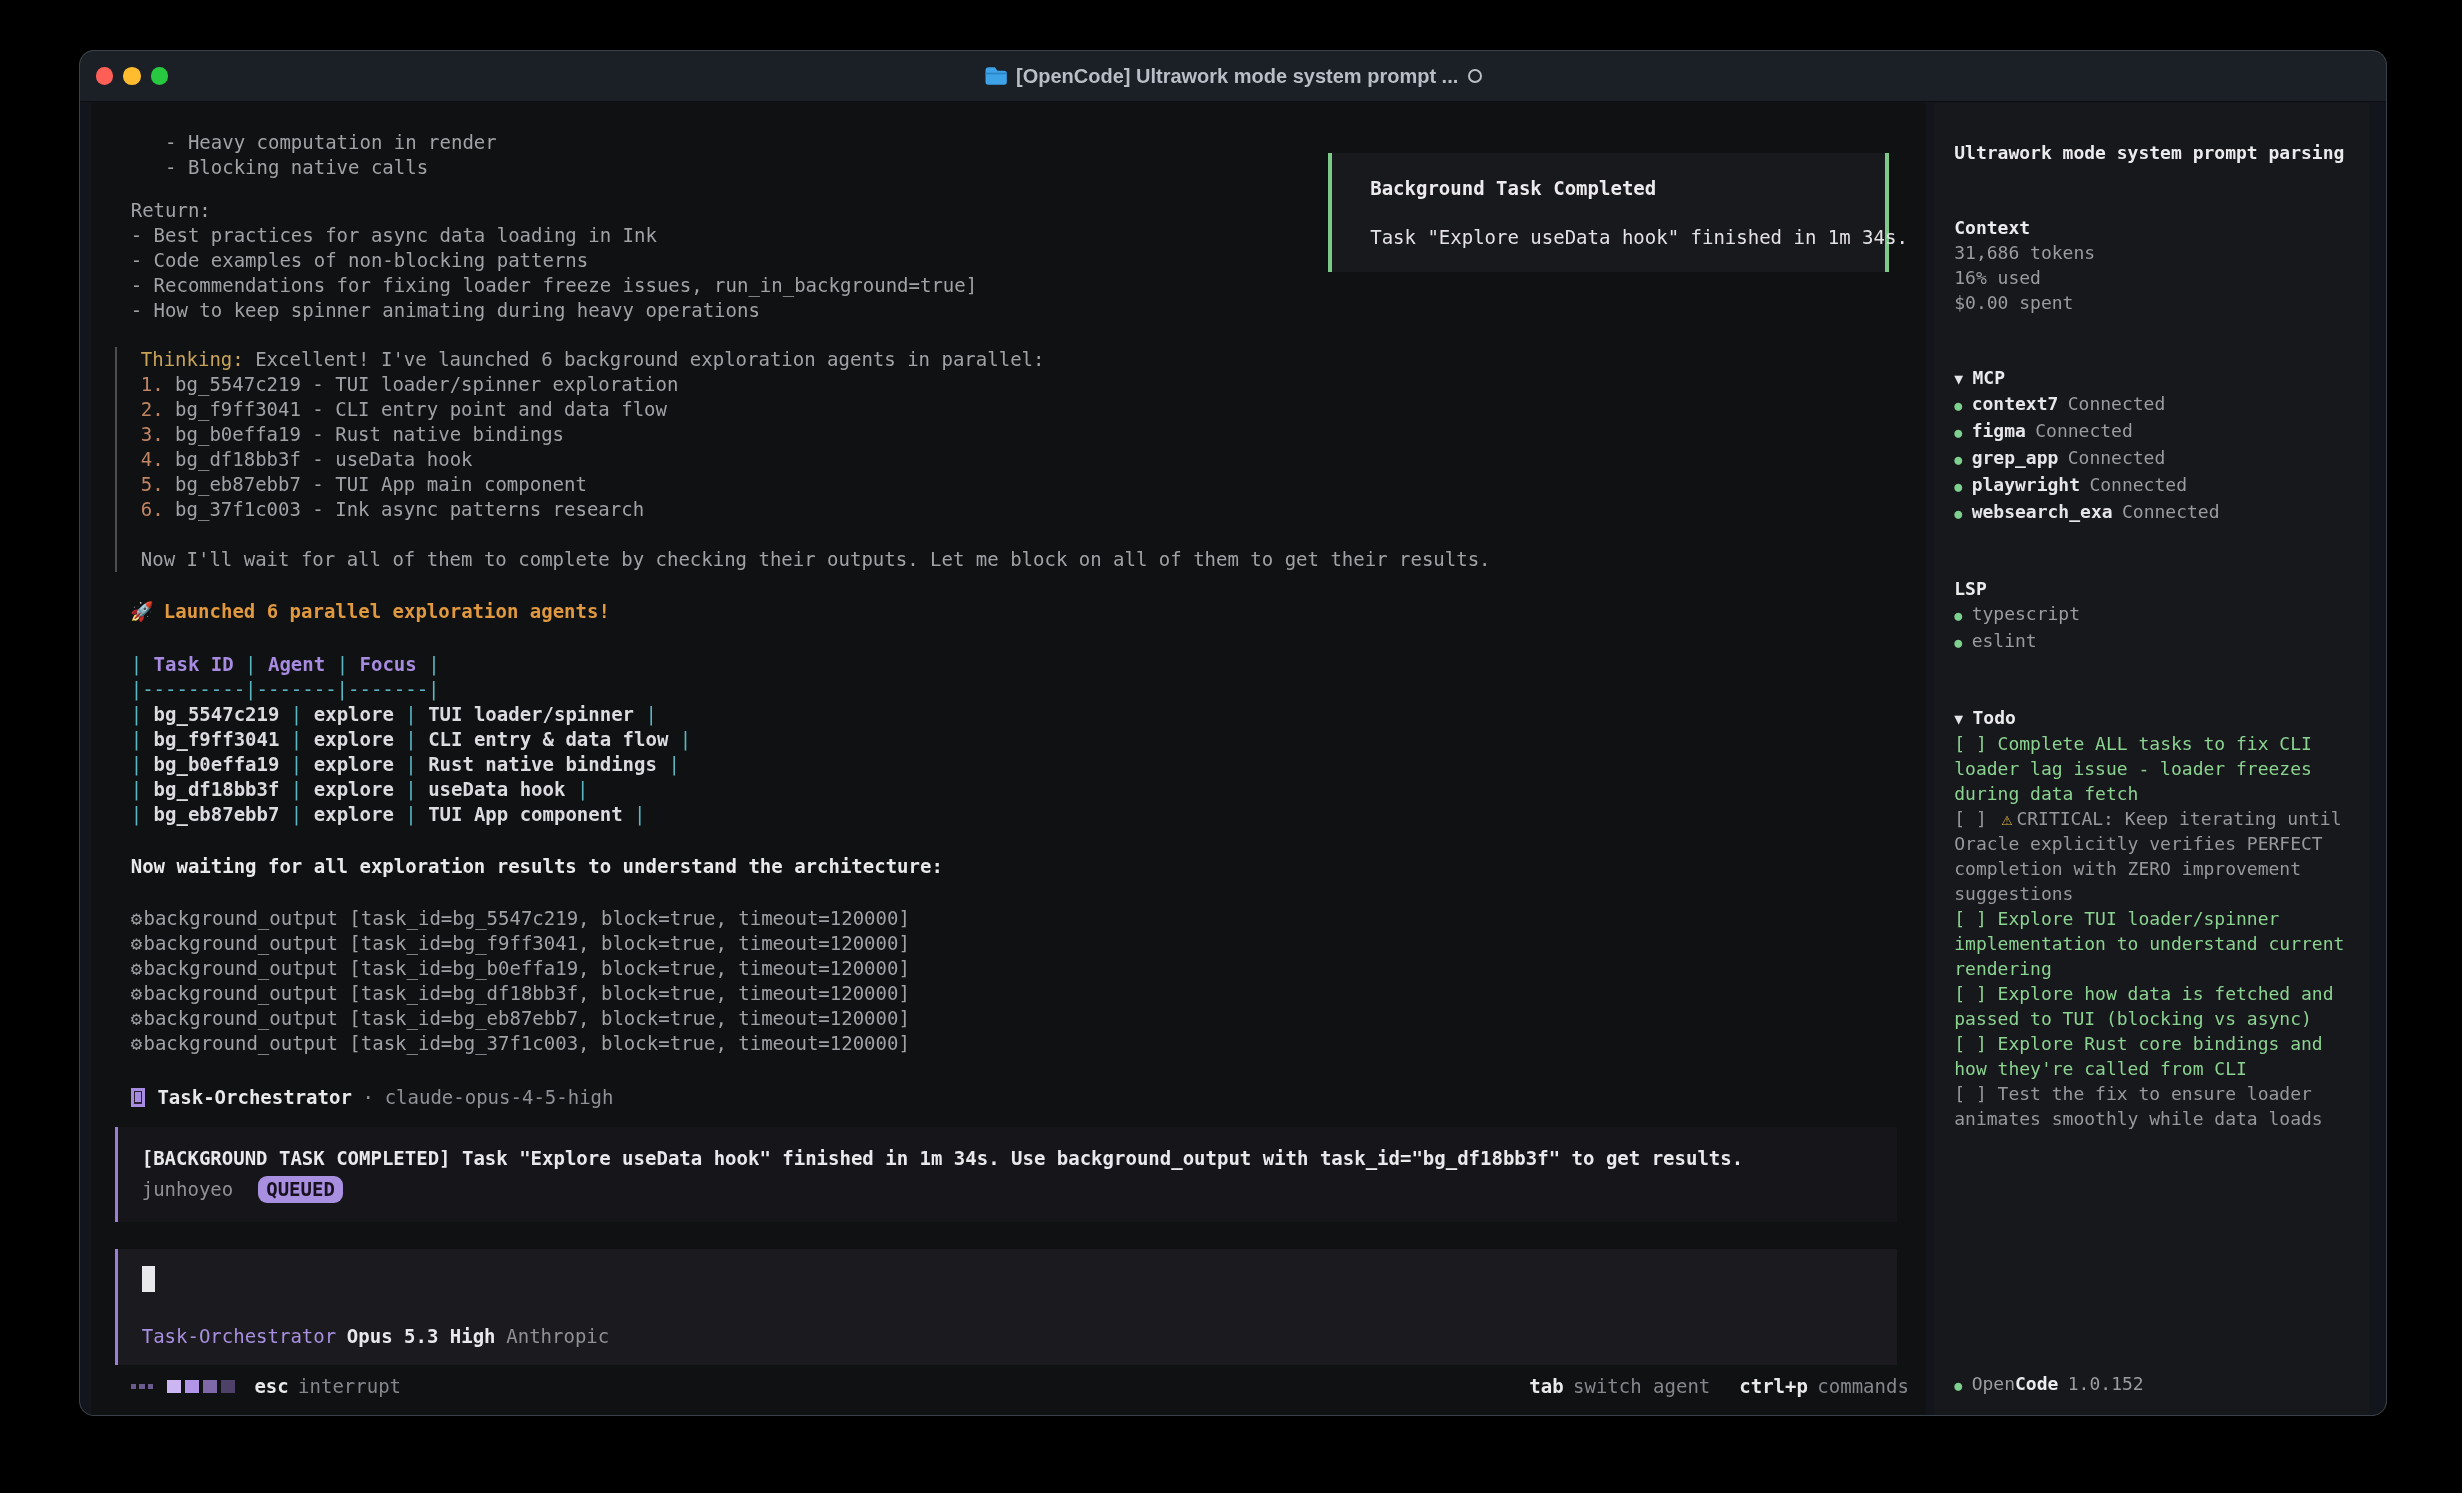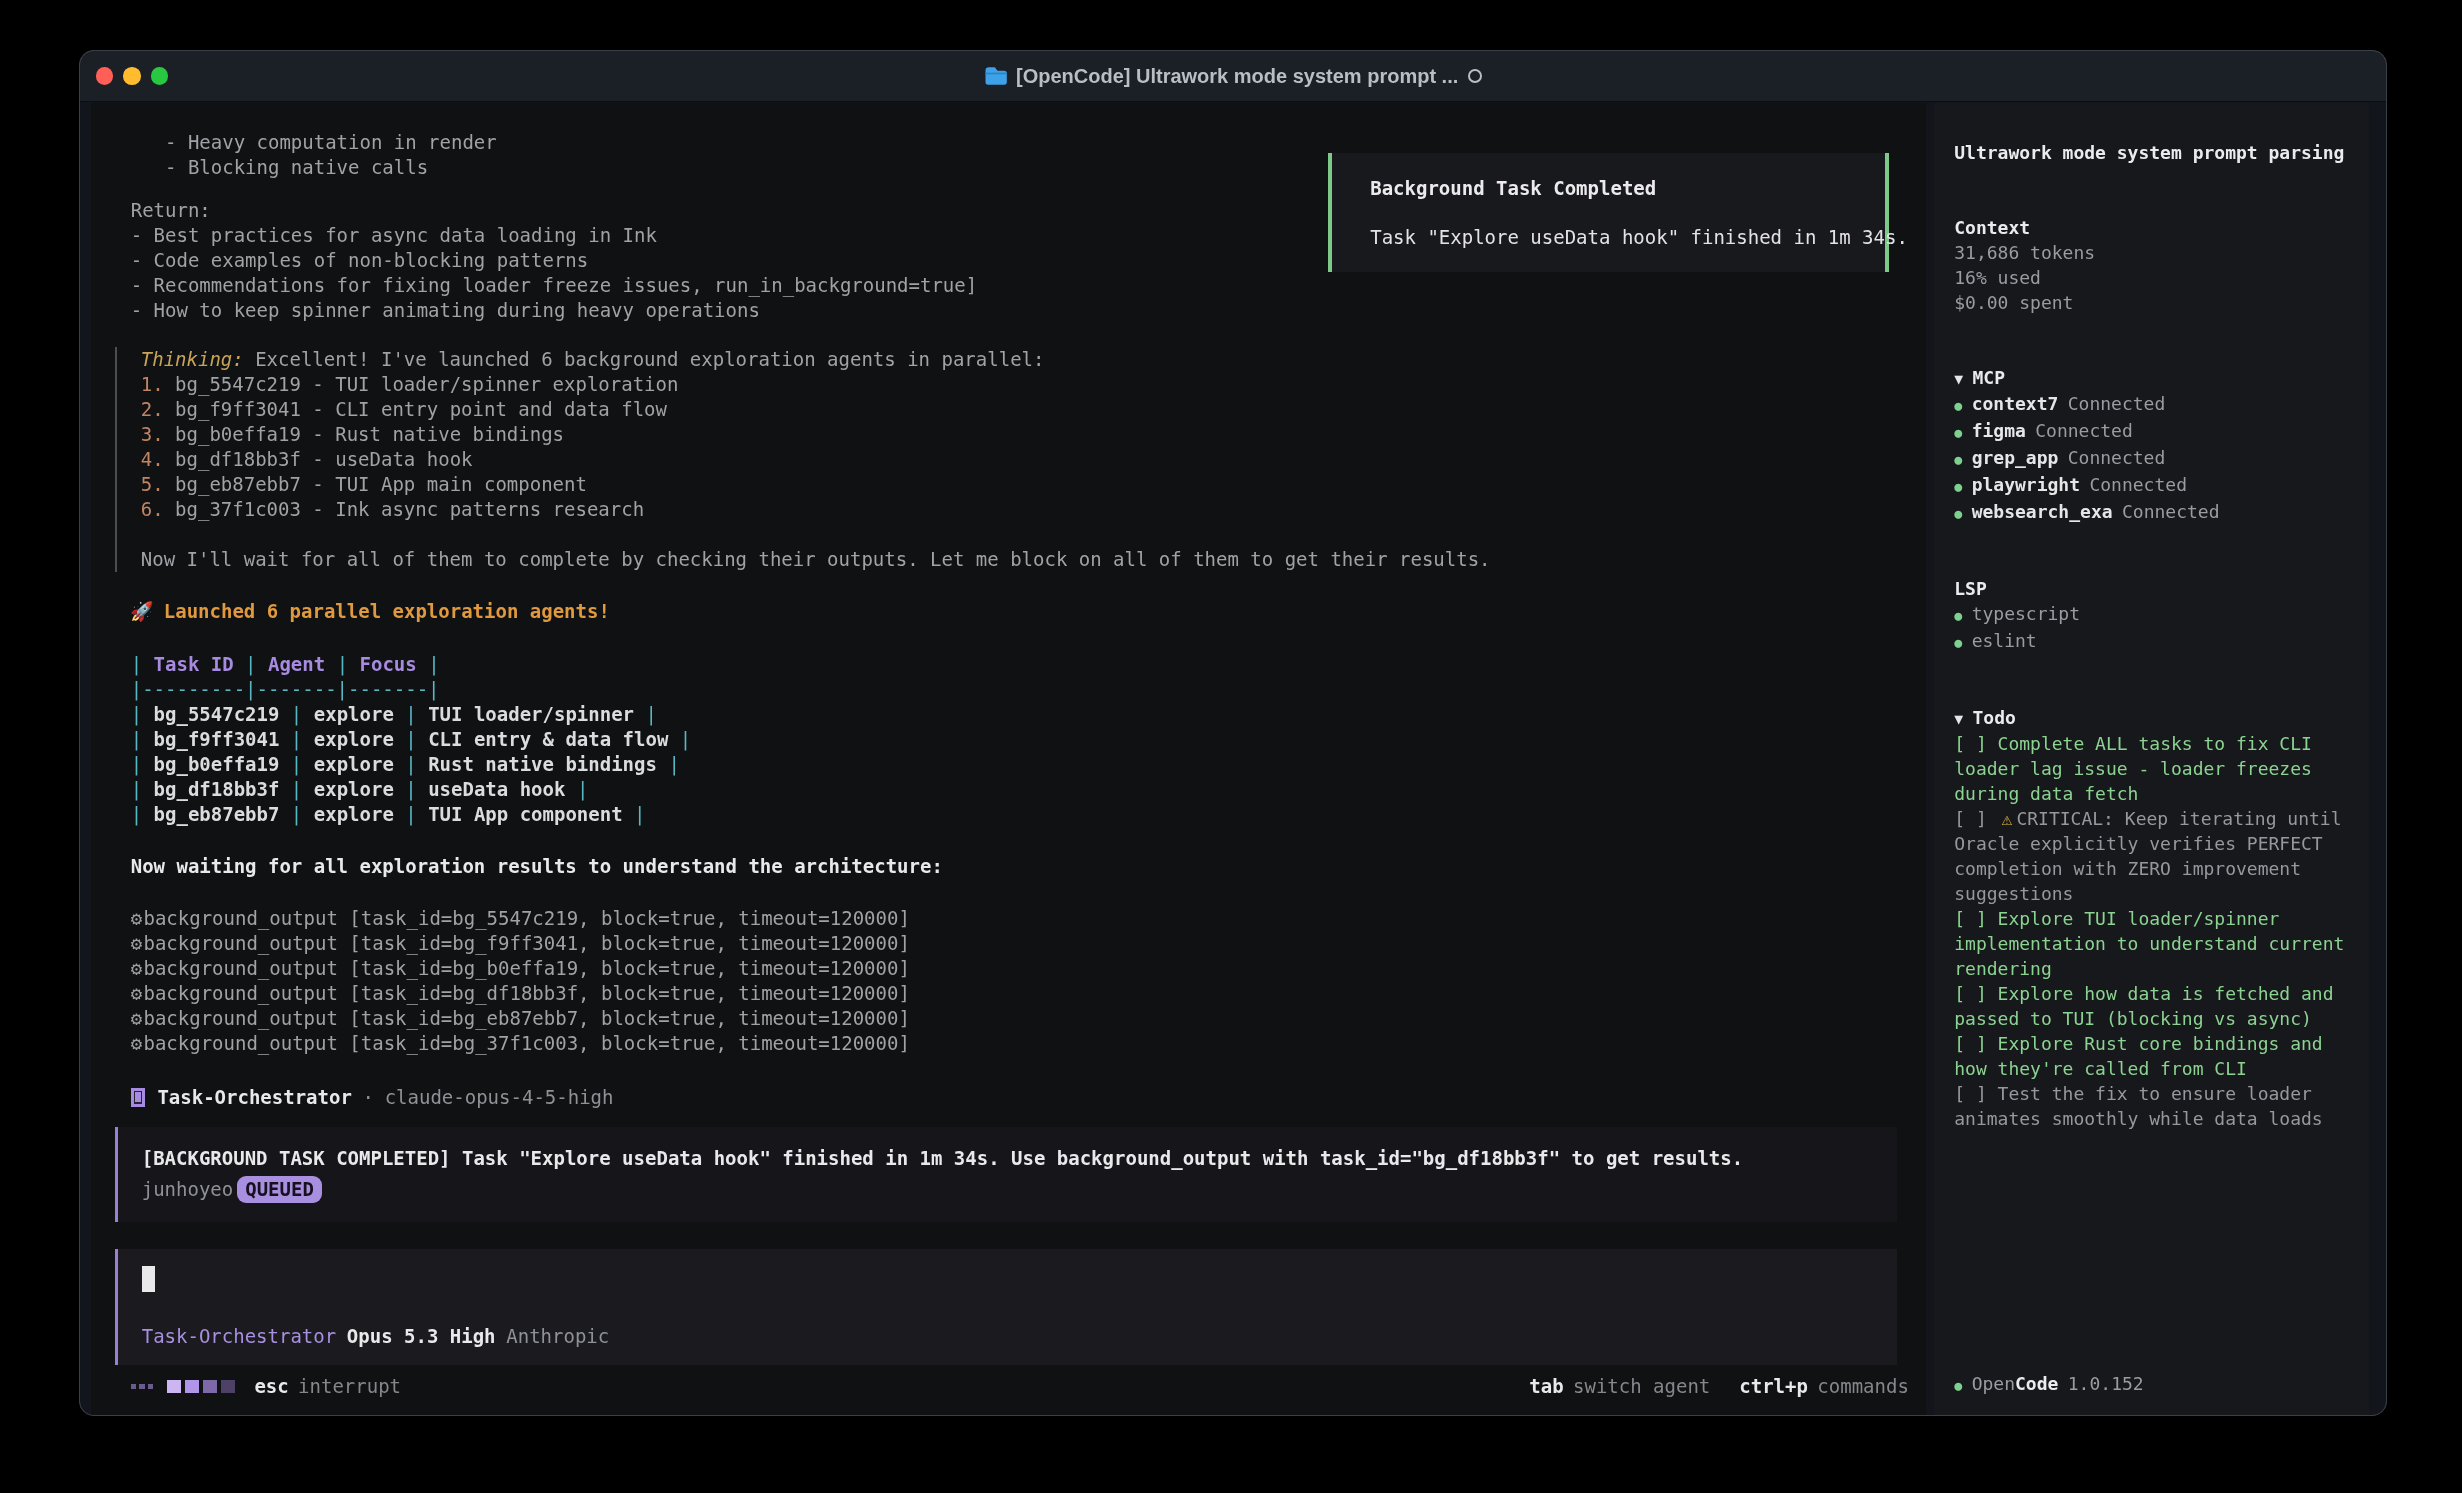--- a/index.html
+++ b/index.html
@@ -21,38 +21,38 @@
 
   .app { flex:1; display:flex; background:#12161c; padding:1.3px 17.4px 0 10.7px; gap:8px; min-height:0; }
 
   
   .main { position:relative; flex:1; background:#101113; display:flex; flex-direction:column;
           padding:27px 13.4px 12px 24px; font-size:19px; line-height:25px; color:#a9abaf; min-width:0; }
   .mline { white-space:pre; padding-left:16px; }
   .gray { color:#a0a2a6; }
   .white { color:#e9e9ec; font-weight:bold; }
   .quote { border-left:2.7px solid #4d4e53; padding-left:13.4px; margin:24px 0 0 0; }
-  .th-label { color:#c9a458; font-style:italic; }
+  .th-label { color:#c9a458; }
   .num { color:#c28563; }
   .rocket-line { margin-top:27px; color:#e0993f; font-weight:bold; padding-left:16px; white-space:pre; }
   .rocket { margin-right:9.4px; }
   .table { margin-top:28px; }
   .pipe { color:#59b7c3; }
   .thead { color:#a78be0; font-weight:bold; }
   .sep { color:#59b7c3; }
   .cell { color:#dcdce0; font-weight:bold; }
   .heading { margin-top:27px; }
   .outputs { margin-top:27px; }
   .gear { color:#9b9da1; margin-right:1.3px; }
   .orch-line { margin-top:29px; padding-left:16px; display:flex; align-items:center; }
   .orch-icon { width:14.7px; height:19px; border:3.3px solid #a78be0; background:#2a2233; margin-right:12px; display:inline-flex; align-items:center; justify-content:center; }
   .orch-icon i { display:block; width:6.7px; height:9.4px; background:#a78be0; }
   .dim { color:#8f9196; }
   .msgbox { margin:17.4px 16px 0 0; background:#16161a; border-left:3.3px solid #9a7fd6; padding:19px 24px; }
-  .msgbox .l2 { margin-top:5.4px; display:flex; align-items:center; gap:4px; }
+  .msgbox .l2 { margin-top:5.4px; display:flex; align-items:center; gap:25px; }
   .badge { background:#a88fdf; color:#17111f; font-weight:bold; padding:0.7px 8px; border-radius:9px; }
   .inputbox { margin:27px 16px 0 0; background:#1b1b1f; border-left:3.3px solid #9a7fd6; padding:17.4px 24px 16px 24px; }
   .cursor { width:13.4px; height:25.4px; background:#e9e9ec; }
   .input-meta { margin-top:32px; display:flex; gap:10.7px; align-items:baseline; }
   .agent-purple { color:#a88fdf; }
   .statusbar { margin-top:auto; display:flex; justify-content:space-between; align-items:center; padding:9.4px 4px 4px 16px; }
   .spin { display:flex; align-items:center; gap:3.3px; }
   .spin .d { width:5.4px; height:5.4px; background:#6b5a8e; }
   .spin .b { width:14.7px; height:12.7px; }
   .keys { display:flex; gap:29px; }

